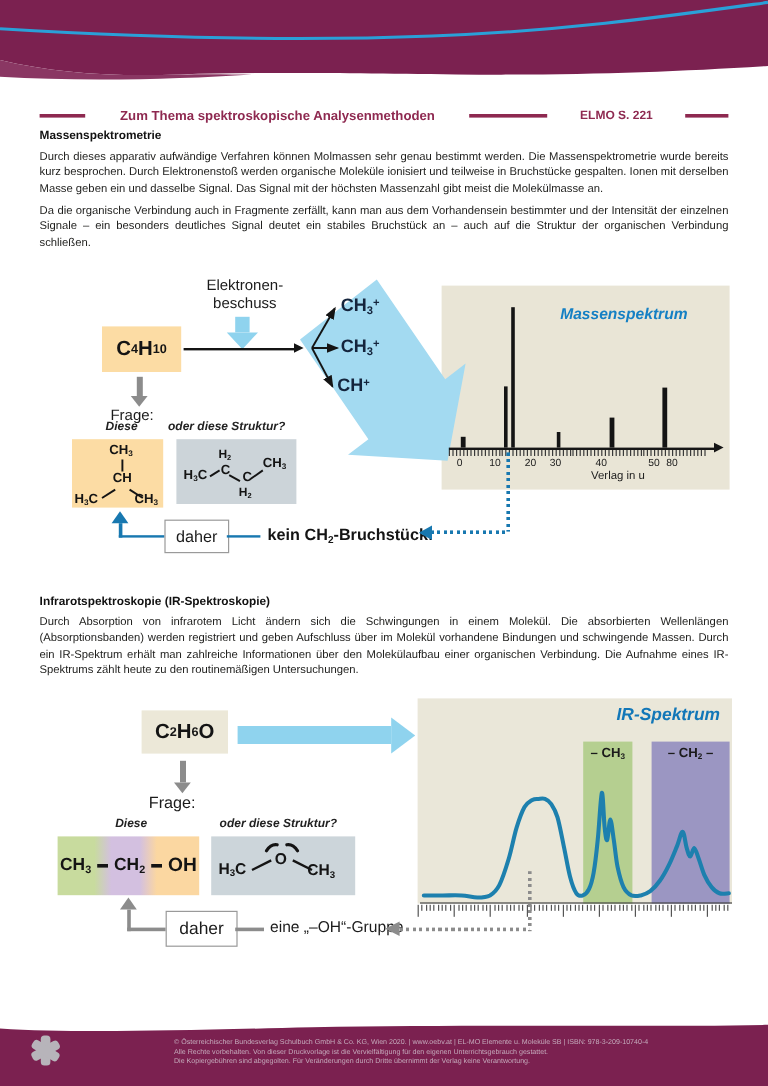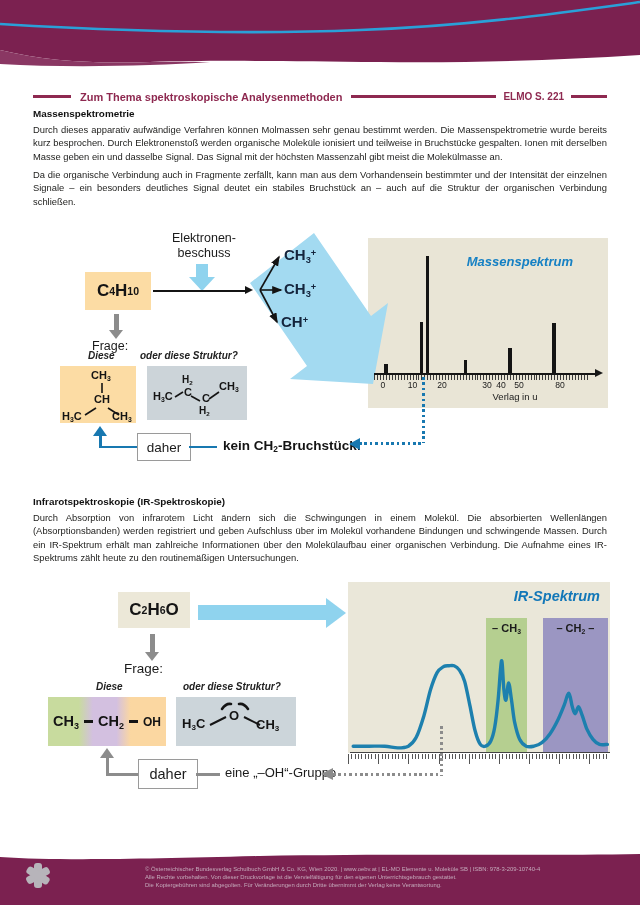--- a/index.html
+++ b/index.html
@@ -1,21 +1,21 @@
 <!DOCTYPE html>
 <html><head>
 <meta charset="utf-8">
 <style>
   html,body{margin:0;padding:0;background:#fff;}
   .page{position:relative;width:640px;height:905px;background:#ffffff;
         font-family:"Liberation Sans",sans-serif;overflow:hidden;}
   .abs{position:absolute;}
   .body-text{font-size:9.4px;line-height:13.4px;color:#1d1d1b;text-align:justify;}
   .sec-head{font-size:9.9px;font-weight:bold;color:#111;}
-  .hdr-row{display:flex;align-items:center;}
+  .hdr-row{display:flex;align-items:center;gap:20px;}
   .hdr-title{font-size:11px;font-weight:bold;color:#8e2950;white-space:nowrap;margin:0 9px;}
   .hdr-ref{font-size:10px;font-weight:bold;color:#8e2950;white-space:nowrap;margin:0 7px;}
   .rule{height:3px;background:#8e2950;}
   .rule-grow{flex:1;}
   sub{font-size:62%;vertical-align:-0.28em;}
   sup{font-size:62%;vertical-align:0.45em;}
   .formula{font-weight:bold;color:#141414;}
   .frag{font-weight:bold;color:#14243c;font-size:15px;}
   .mol-box{display:flex;align-items:center;justify-content:center;font-size:17px;}
   .ital{font-style:italic;font-weight:bold;font-size:10px;color:#222;}
@@ -187,23 +187,23 @@
         <div class="ms-tick" style="left: 200.9px;"></div>
         <div class="ms-tick" style="left: 203.8px;"></div>
         <div class="ms-tick" style="left: 206.8px;"></div>
         <div class="ms-tick" style="left: 209.7px;"></div>
         <div class="ms-tick" style="left: 212.7px;"></div>
         <div class="ms-tick" style="left: 215.6px;"></div>
         <div class="ms-tick" style="left: 218.6px;"></div>
         <div class="ms-ticklabel" style="left: 15px;">0</div>
         <div class="ms-ticklabel" style="left: 44.5px;">10</div>
         <div class="ms-ticklabel" style="left: 74px;">20</div>
-        <div class="ms-ticklabel" style="left: 119px;">30</div>
+        <div class="ms-ticklabel" style="left: 95px;">30</div>
         <div class="ms-ticklabel" style="left: 133px;">40</div>
-        <div class="ms-ticklabel" style="left: 151px; text-align: right;">50</div>
+        <div class="ms-ticklabel" style="left: 177px; text-align: right;">50</div>
         <div class="ms-ticklabel" style="left: 192px;">80</div>
         <div class="ms-bar" style="background: rgb(20, 20, 20); left: 16.3px; height: 9.4px; top: 125.6px;"></div>
         <div class="ms-bar" style="background: rgb(20, 20, 20); left: 51.6px; height: 51.5px; top: 83.5px;"></div>
         <div class="ms-bar" style="background: rgb(20, 20, 20); left: 57.5px; height: 117px; top: 18px;"></div>
         <div class="ms-bar" style="background: rgb(20, 20, 20); left: 95.9px; height: 12.9px; top: 122.1px;"></div>
         <div class="ms-bar" style="background: rgb(20, 20, 20); left: 140.2px; height: 24.6px; top: 110.4px;"></div>
         <div class="ms-bar" style="background: rgb(20, 20, 20); left: 184.4px; height: 50.3px; top: 84.7px;"></div>
       </div>
     <div class="ms-xlabel">Verlag in u</div>
   </div>
@@ -363,21 +363,21 @@
 
   <div class="abs ital" style="left:96px;top:681px">Diese</div>
   <div class="abs ital" style="left:183px;top:681px">oder diese Struktur?</div>
 
   <div class="abs" style="left:48px;top:697px;width:118px;height:49px;display:flex;align-items:center;justify-content:center;gap:5px;
        background:linear-gradient(90deg,#c8db9e 0%,#c8db9e 26%,#d3c0e0 38%,#d3c0e0 58%,#fbd7a1 70%,#fbd7a1 100%)">
     <span class="formula" style="font-size:14.5px">CH<sub>3</sub></span>
     <span class="bond" style="width:9px;height:2.8px"></span>
     <span class="formula" style="font-size:14.5px">CH<sub>2</sub></span>
     <span class="bond" style="width:9px;height:2.8px"></span>
-    <span class="formula" style="font-size:12px">OH</span>
+    <span class="formula" style="font-size:16px">OH</span>
   </div>
 
   <div class="abs" style="left:176px;top:697px;width:120px;height:49px;background:#ccd5da">
     <svg class="abs" style="left:0;top:0" width="120" height="49" viewBox="0 0 120 49">
       <line x1="34" y1="28" x2="50" y2="20" stroke="#141414" stroke-width="2"></line>
       <line x1="68" y1="20" x2="84" y2="28" stroke="#141414" stroke-width="2"></line>
       <path d="M46,12 Q50,6 55,7" stroke="#141414" stroke-width="2.6" fill="none" stroke-linecap="round"></path>
       <path d="M63,7 Q68,6 72,12" stroke="#141414" stroke-width="2.6" fill="none" stroke-linecap="round"></path>
     </svg>
     <span class="abs formula" style="left:6px;top:19px;font-size:13px">H<sub>3</sub>C</span>

